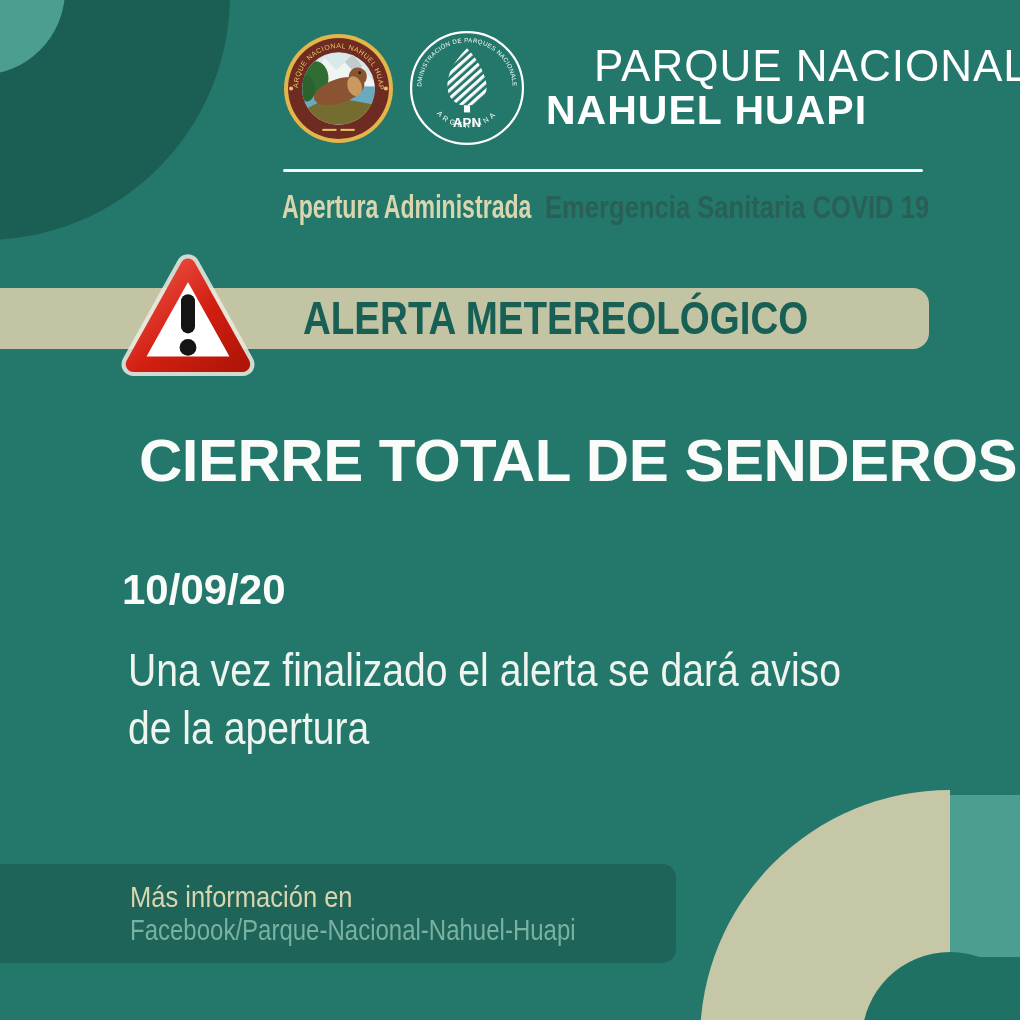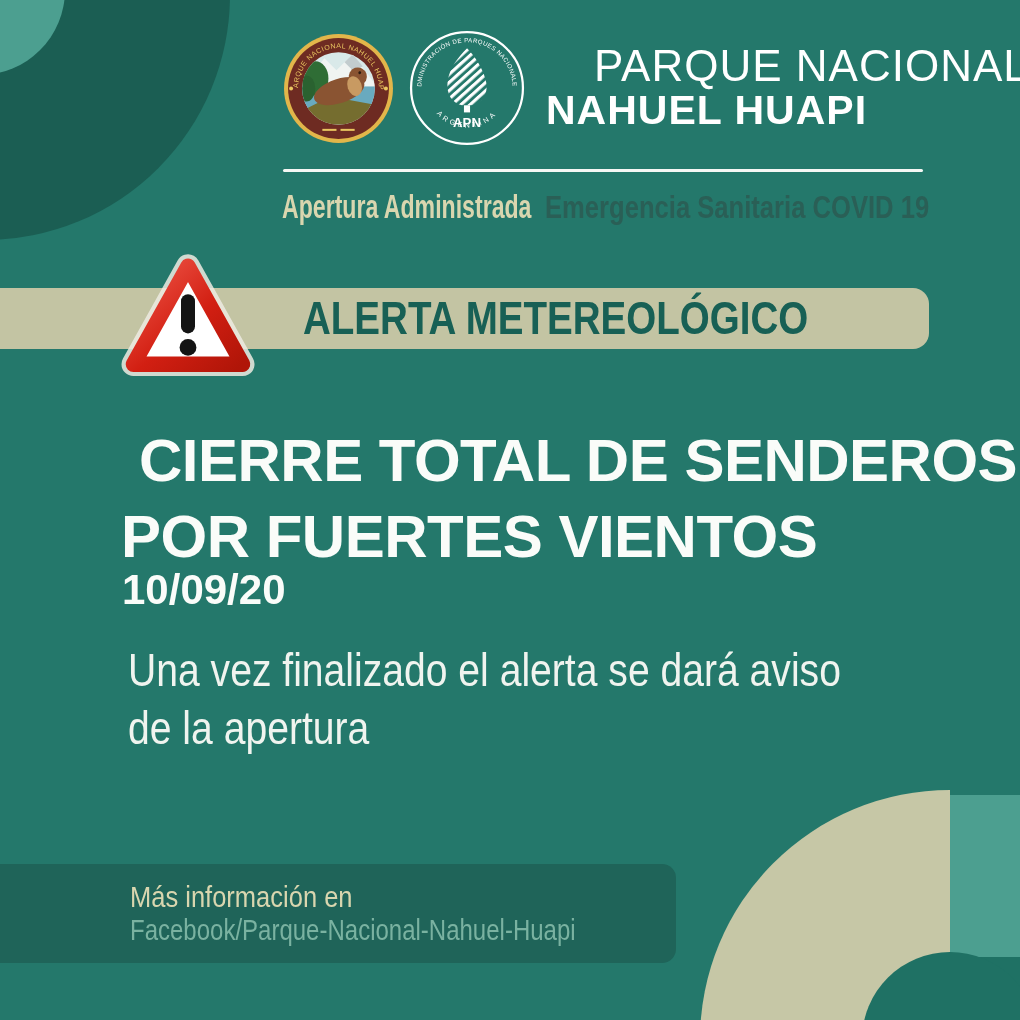--- a/index.html
+++ b/index.html
@@ -116,21 +116,20 @@
         <stop offset="1" stop-color="#B01508"></stop>
       </linearGradient>
     </defs>
     <polygon points="50,10 89,80 11,80" fill="none" stroke="#EDEBE2" stroke-width="17" stroke-linejoin="round" opacity="0.85"></polygon>
     <polygon points="50,10 89,80 11,80" fill="#FFFFFF" stroke="url(#redGrad)" stroke-width="11" stroke-linejoin="round"></polygon>
     <rect x="45" y="30" width="10" height="28" rx="5" fill="#141414"></rect>
     <circle cx="50" cy="68" r="6" fill="#141414"></circle>
   </svg>
 
   <div class="txt title1">CIERRE TOTAL DE SENDEROS</div>
-  <div class="txt title2">POR FUERTES VIENTOS</div>
   <div class="txt date">10/09/20</div>
   <div class="txt body1">Una vez finalizado el alerta se dará aviso</div>
   <div class="txt body2">de la apertura</div>
 
   <div class="abs footer-box"></div>
   <div class="txt footer1">Más información en</div>
   <div class="txt footer2">Facebook/Parque-Nacional-Nahuel-Huapi</div>
 
 </div>
 

